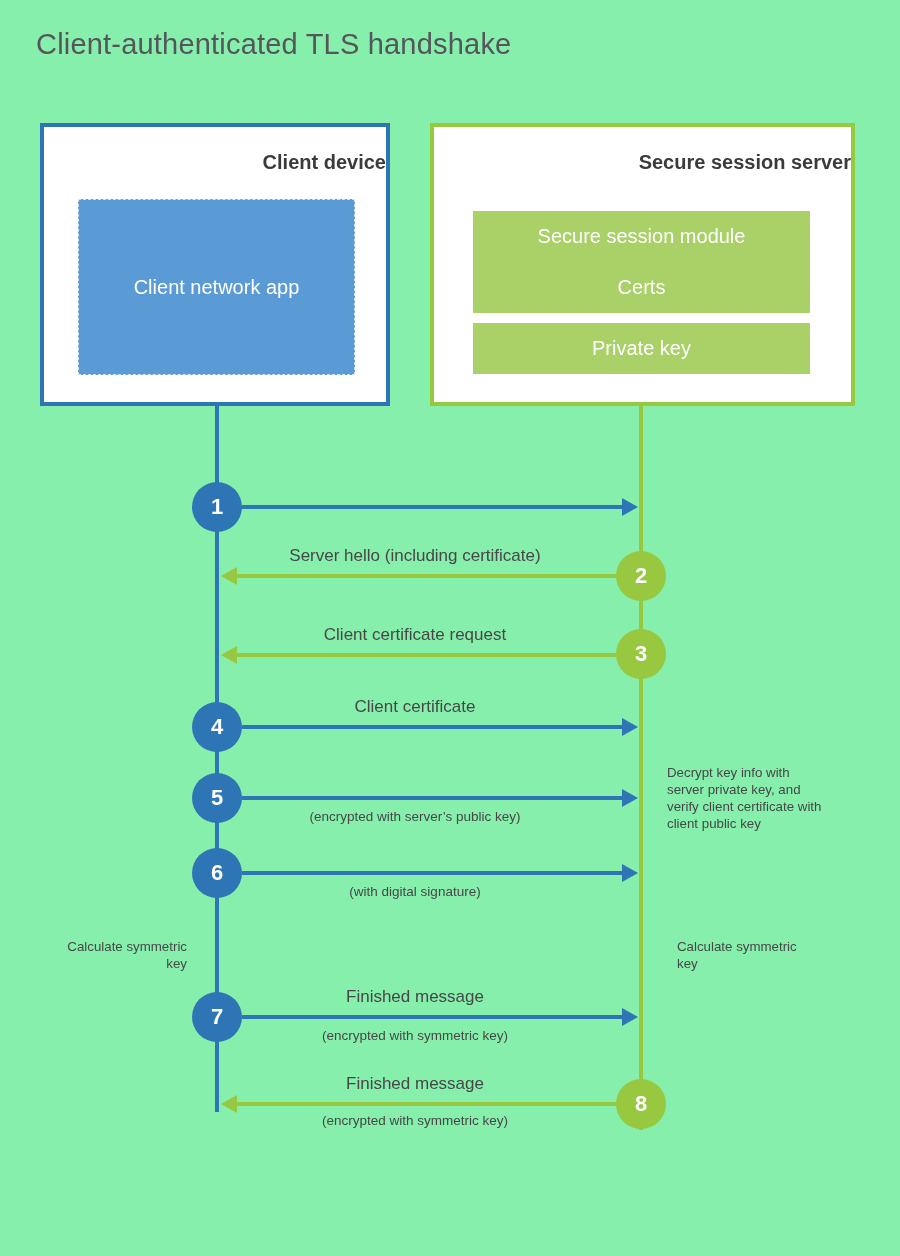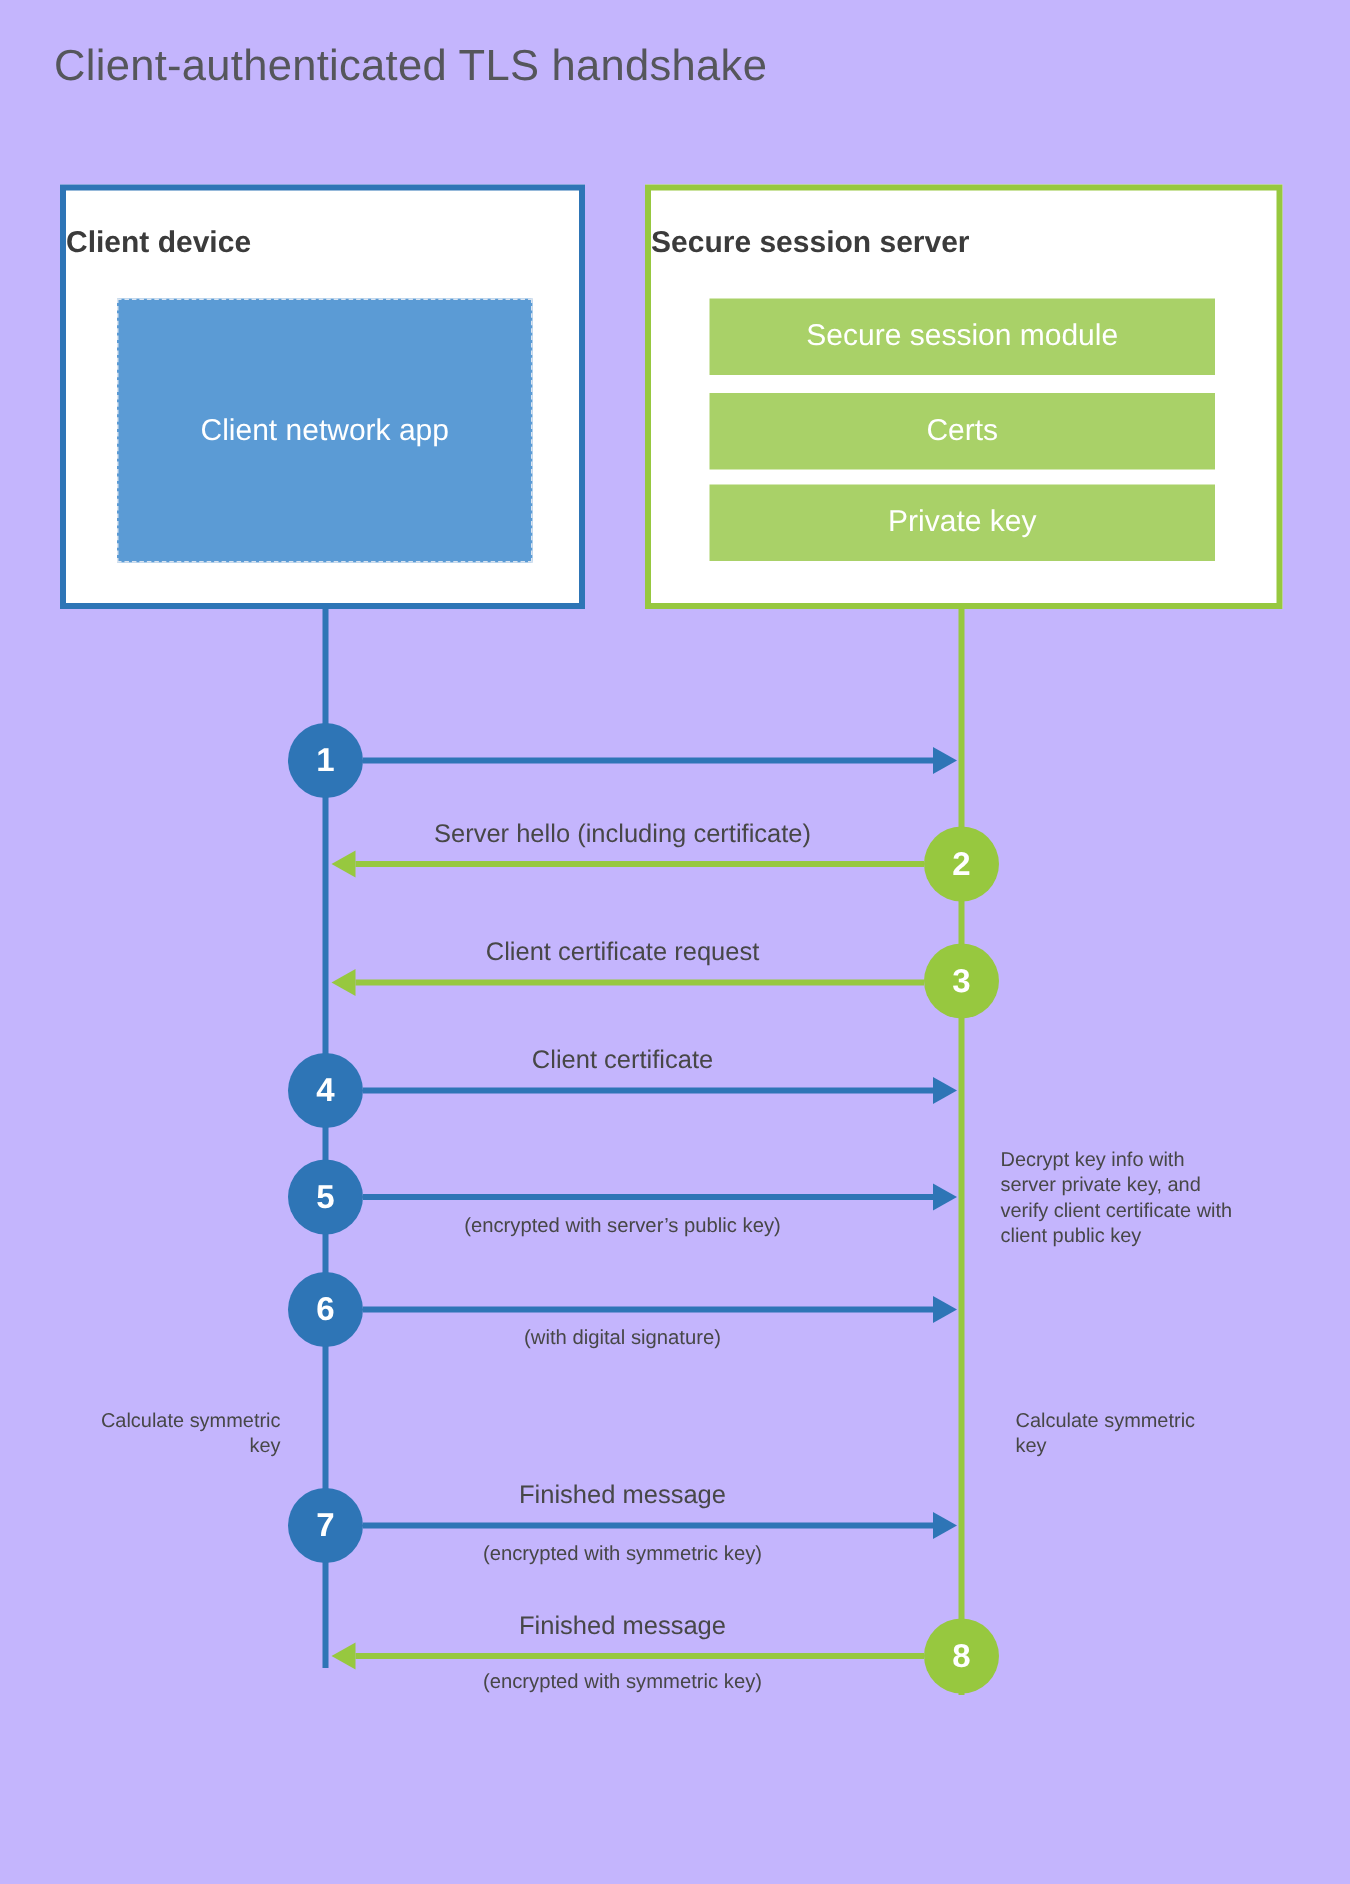--- a/index.html
+++ b/index.html
@@ -1,46 +1,46 @@
 <!DOCTYPE html>
 <html><head>
 <meta charset="utf-8">
 <style>
   * { margin:0; padding:0; box-sizing:border-box; }
   html,body { background:#fff; }
   body { font-family:"Liberation Sans","DejaVu Sans",sans-serif; }
-  .canvas { position:relative; width:900px; height:1256px; background:#c4b5fd; overflow:hidden; }
+  .canvas { position:relative; width:900px; height:1256px; background:#86efac; overflow:hidden; }
 
   .page-title {
     position:absolute; left:36px; top:28px;
     font-size:29px; font-weight:300; color:#55565b; letter-spacing:0.2px;
   }
 
   
   .actor-box { position:absolute; top:123px; height:283px; background:#fff; }
   .client-box { left:40px;  width:350px; border:4px solid #2e75b6; }
   .server-box { left:430px; width:425px; border:4px solid #97c83f; }
   .actor-title {
-    position:absolute; left:0; right:0; top:24px; text-align:left;
+    position:absolute; left:0; right:0; top:24px; text-align:right;
     font-size:20px; font-weight:bold; color:#3b3b3b;
   }
   .app-box {
     position:absolute; left:34px; top:72px; width:277px; height:176px;
     background:#5b9bd5; border:1px dashed #d9e4f0;
     display:flex; align-items:center; justify-content:center;
   }
   .app-box .app-label {
     width:170px; text-align:center; color:#ffffff; font-size:20px; line-height:28px;
   }
   .module-bar {
     position:absolute; left:39px; width:337px; height:51px;
     background:#a9d168; color:#ffffff; font-size:20px;
     display:flex; align-items:center; justify-content:center; text-align:center;
   }
-  .bar-0 { top:72px;text-align:center; } .bar-1 { top:135px; } .bar-2 { top:196px; }
+  .bar-0 { top:84px;text-align:center; } .bar-1 { top:135px; } .bar-2 { top:196px; }
 
   
   .lifeline { position:absolute; width:4px; top:406px; }
   .lifeline-client { left:215px; height:706px; background:#2e75b6; }
   .lifeline-server { left:639px; height:724px; background:#97c83f; }
 
   
   .step-circle {
     position:absolute; width:50px; height:50px; border-radius:50%;
     color:#fff; font-size:22px; font-weight:bold;

